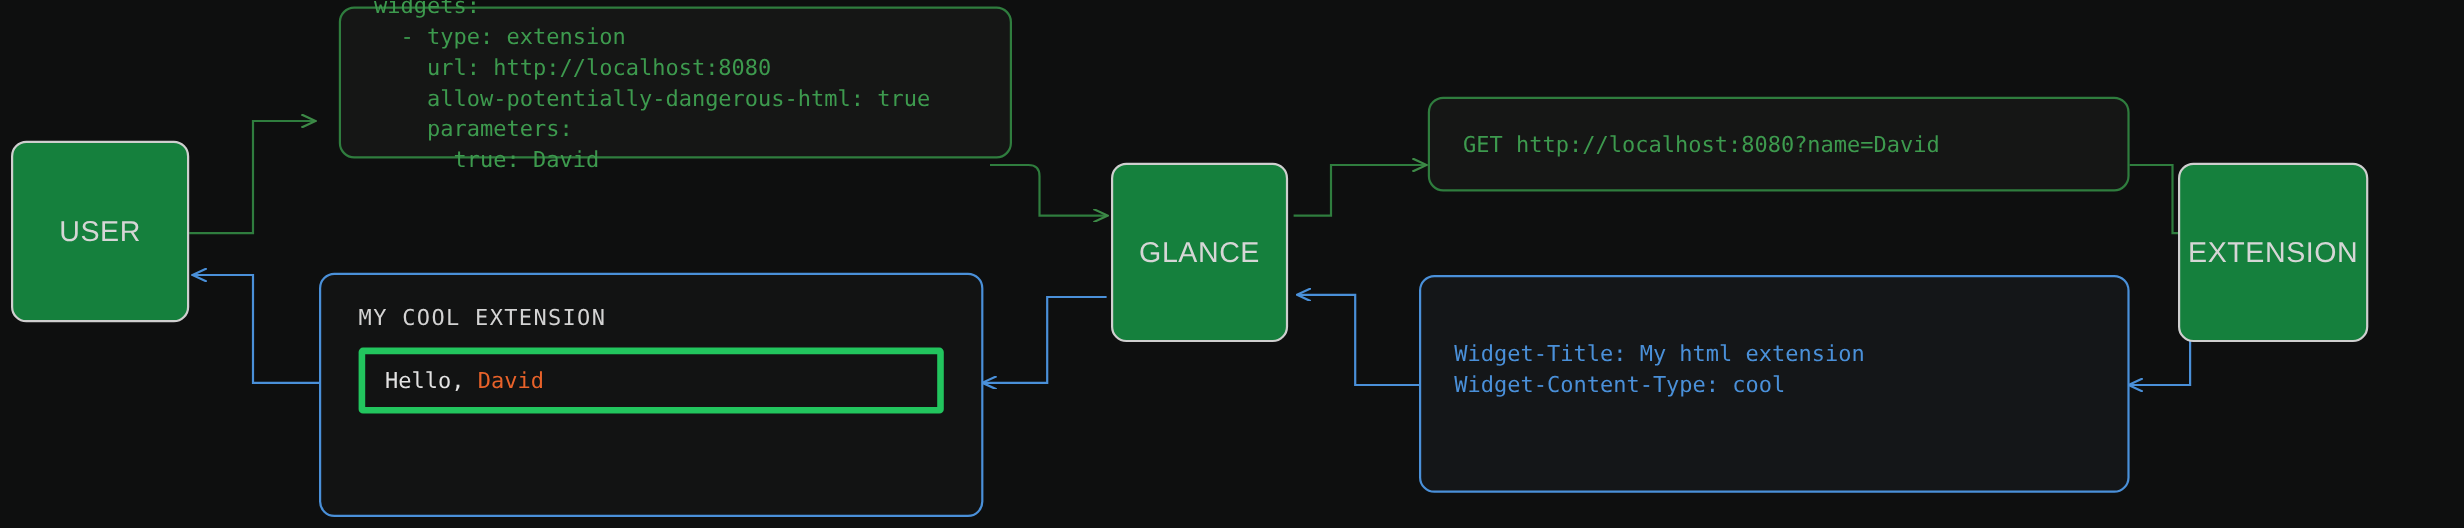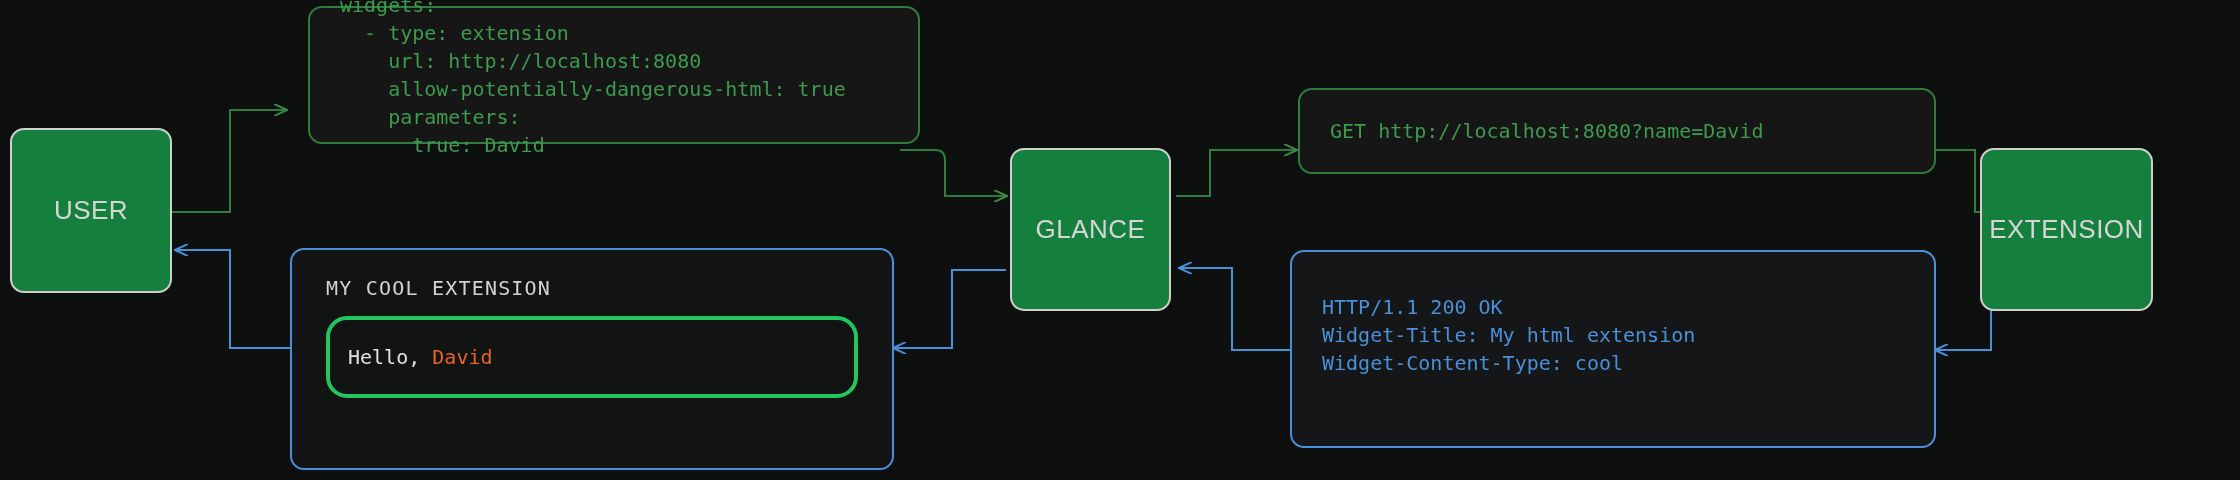--- a/index.html
+++ b/index.html
@@ -71,23 +71,23 @@
   .widget-title {
     font-family: "DejaVu Sans Mono", monospace;
     font-size: 20px;
     color: #d3d3d3;
     letter-spacing: 1.2px;
     margin-bottom: 16px;
     white-space: pre;
   }
   .widget-body {
     box-sizing: border-box;
-    border: 4px solid #22c55e;
-    border-radius: 21px;
-    height: 82px;
+    border: 6px solid #22c55e;
+    border-radius: 4px;
+    height: 60px;
     display: flex;
     align-items: center;
     padding: 0 18px;
   }
   .widget-text {
     font-family: "DejaVu Sans Mono", monospace;
     font-size: 20px;
     color: #e2e2e2;
     white-space: pre;
   }
@@ -144,21 +144,20 @@
     <div class="codeline">    allow-potentially-dangerous-html: true</div>
     <div class="codeline">    parameters:</div>
     <div class="codeline">      true: David</div>
   </div>
 
   <div class="codebox" style="left:1298px; top:88px; width:638px; height:86px;justify-content:center;">
     <div class="codeline">GET http://localhost:8080?name=David</div>
   </div>
 
   <div class="codebox blue" style="left:1290px; top:250px; width:646px; height:198px;">
-    <div class="codeline">HTTP/1.1 200 OK</div>
     <div class="codeline">Widget-Title: My html extension</div>
     <div class="codeline">Widget-Content-Type: cool</div>
     <div class="codeline blank">&nbsp;</div>
   </div>
 
   <div class="widgetcard" style="left:290px; top:248px; width:604px; height:222px;">
     <div class="widget-title">MY COOL EXTENSION</div>
     <div class="widget-body">
       <span class="widget-text">Hello, </span>
         <span class="widget-text accent">David</span>

